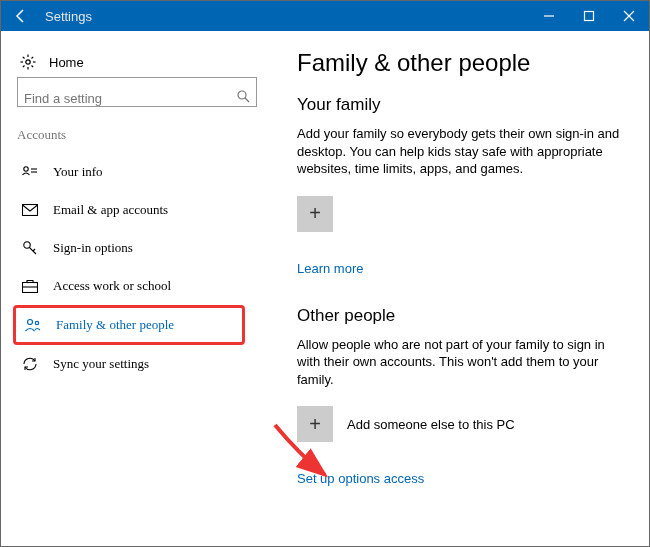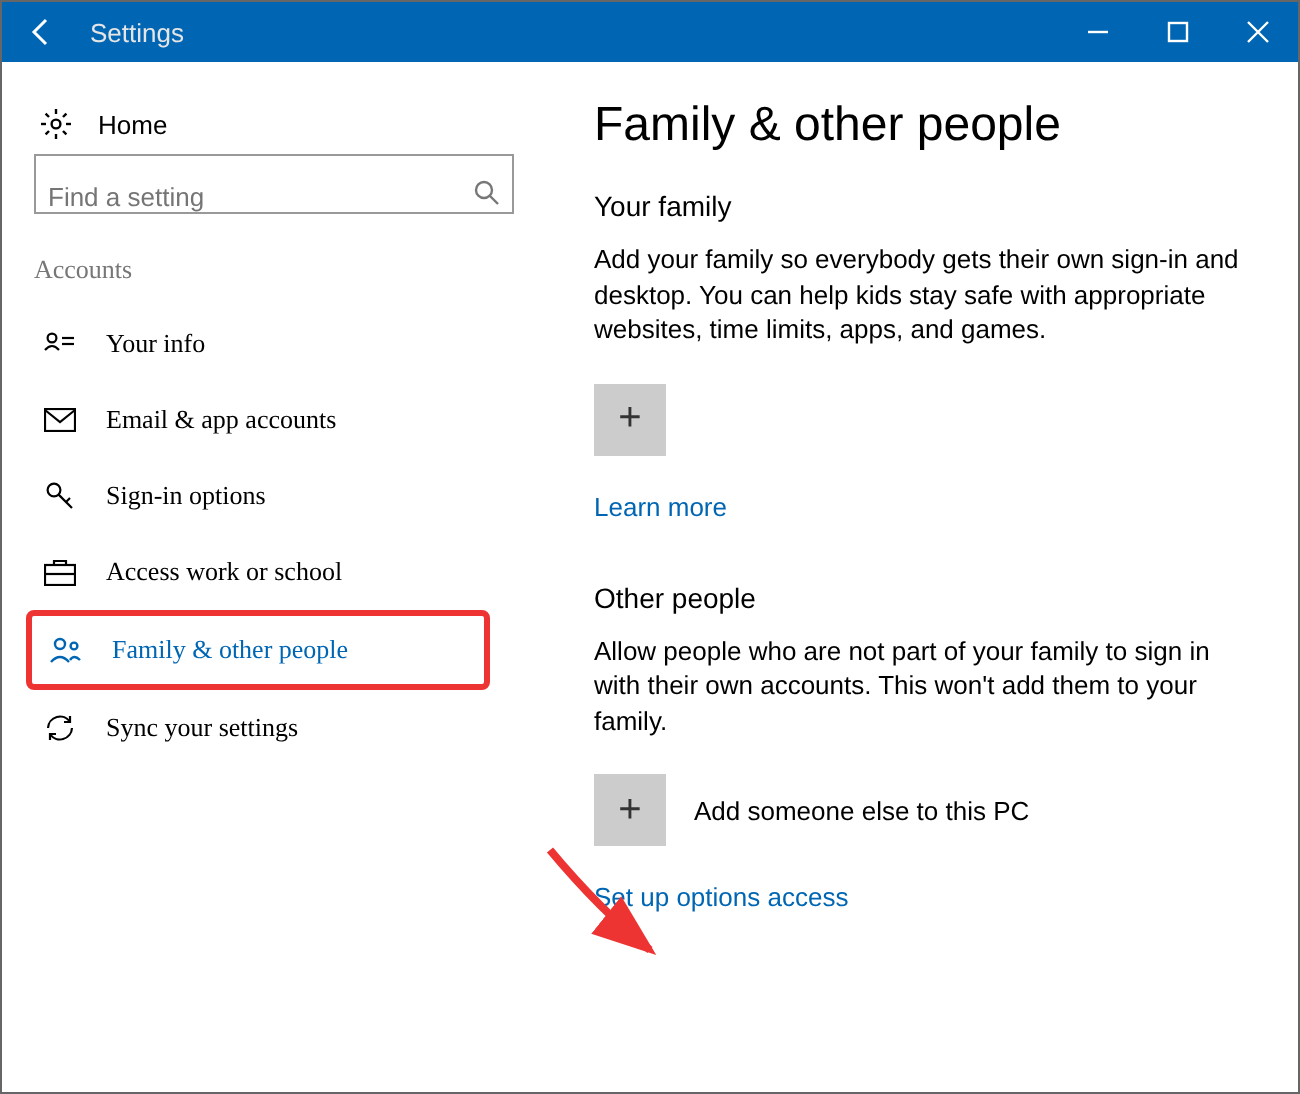--- a/index.html
+++ b/index.html
@@ -99,21 +99,21 @@
     flex:1;
     padding: 18px 24px 0 36px;
     overflow:hidden;
   }
   .main h1 {
     font-size: 24px;
     font-weight: 400;
     margin-bottom: 18px;
   }
   .main h2 {
-    font-size: 14px;
+    font-size: 17px;
     font-weight: 400;
     margin-bottom: 10px;
     margin-top: 4px;
   }
   .main p {
     font-size: 13px;
     line-height: 1.35;
     margin-bottom: 18px;
     color:#000;
   }
@@ -128,20 +128,21 @@
     display:flex; align-items:center; justify-content:center;
     margin-right: 14px;
     font-size:20px; color:#333;
   }
   .link {
     color:#0066b3;
     font-size:13px;
     cursor:pointer;
     display:inline-block;
     margin-bottom: 26px;
+    margin-top: 11px;
   }
   
   .arrow-annot {
     position:absolute;
     left:270px; top:420px;
     pointer-events:none;
   }
 </style>
 </head>
 <body>

